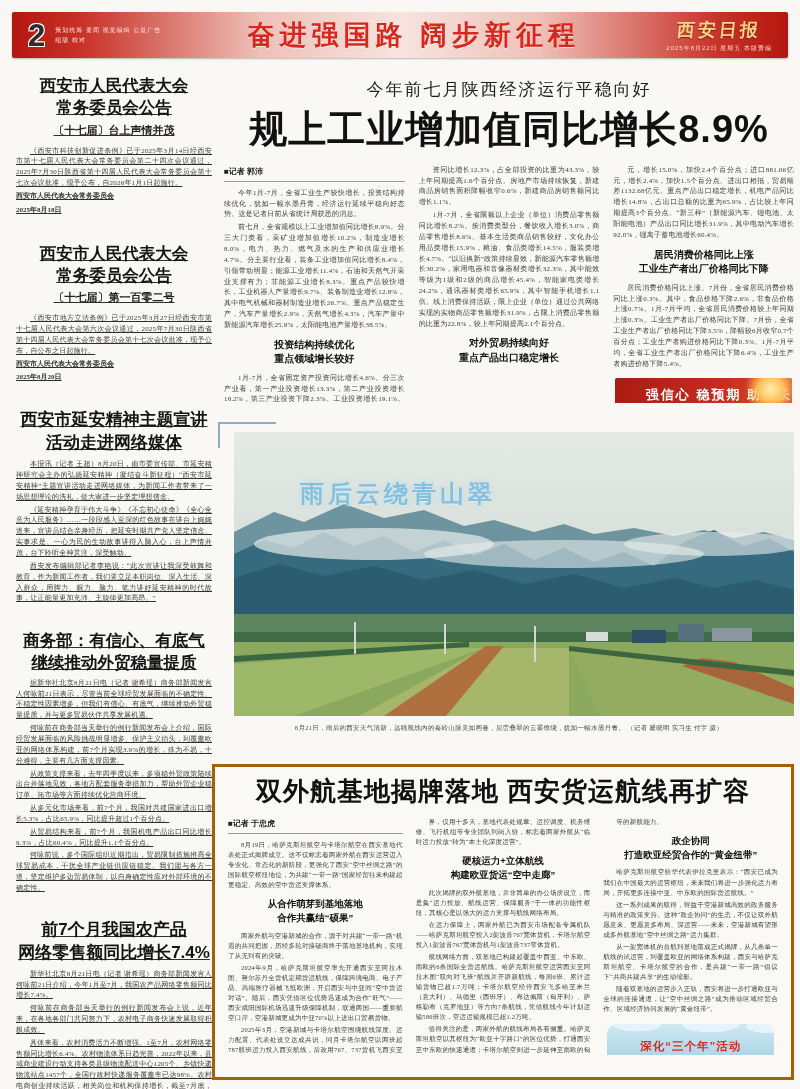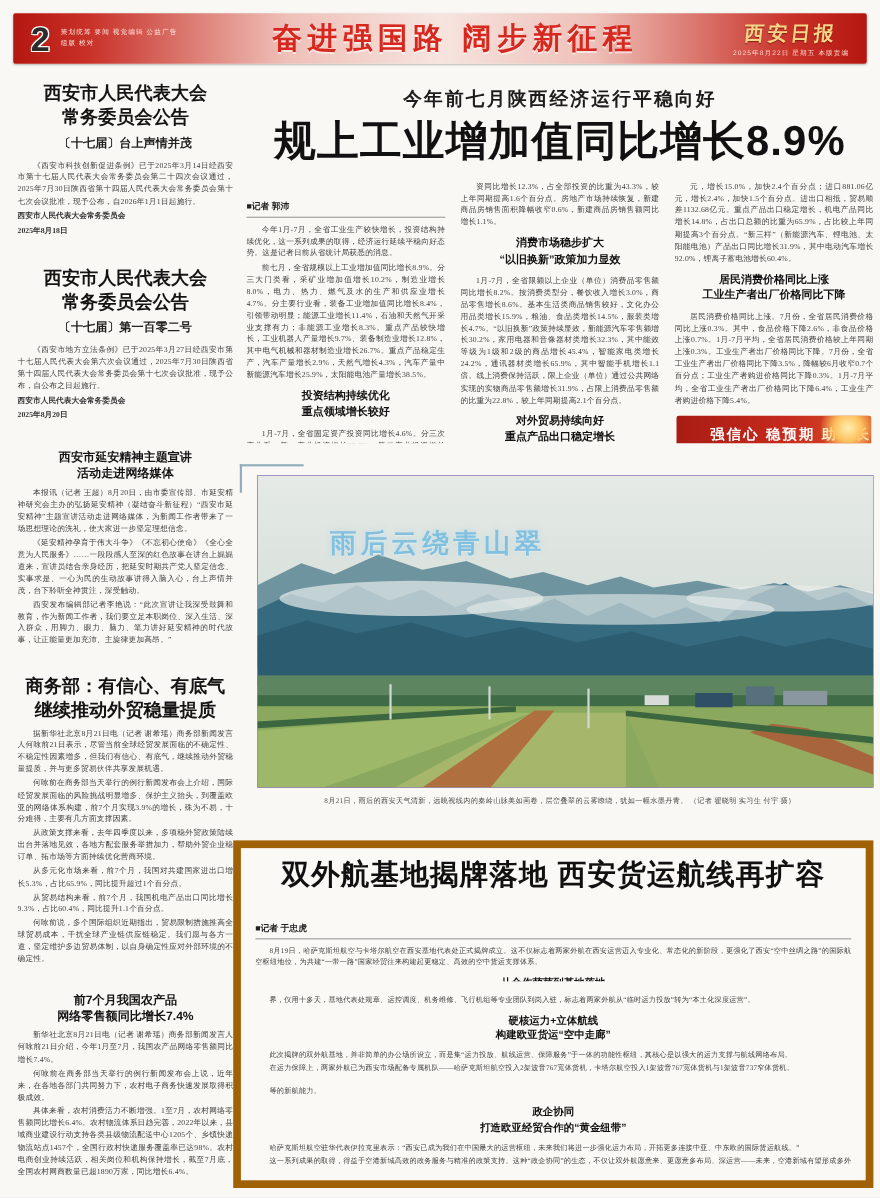--- a/index.html
+++ b/index.html
@@ -14,34 +14,34 @@
     text-shadow:-1px -1px 0 #fff,1px -1px 0 #fff,-1px 1px 0 #fff,1px 1px 0 #fff;}
   .edition-meta{font-family:"Liberation Sans",sans-serif;font-size:6px;color:#ffe3dc;line-height:1.7;letter-spacing:1px;}
   .slogan{flex:1;text-align:center;font-family:"Liberation Sans",sans-serif;font-size:27px;font-weight:900;
     color:#d6281e;letter-spacing:5px;text-shadow:0 1px 0 rgba(255,255,255,.55);}
   .masthead-wrap{text-align:center;margin-right:16px;}
   .masthead{font-size:18px;font-weight:bold;color:#f6d488;letter-spacing:3px;transform:skewX(-6deg);
     text-shadow:0 1px 1px rgba(120,20,10,.8);}
   .dateline{font-family:"Liberation Sans",sans-serif;font-size:6px;color:#ffd6cc;margin-top:2px;letter-spacing:1px;}
   
   .left-col{position:absolute;left:16px;top:74px;width:196px;height:1015px;overflow:hidden;}
-  .la{margin-bottom:25px;}
+  .la{margin-bottom:25px;text-decoration:underline;}
   .la h3{font-family:"Liberation Sans",sans-serif;font-size:16.5px;font-weight:900;text-align:center;
     line-height:1.35;margin:0 0 4px;white-space:pre-line;color:#141414;}
-  .la h3.small{font-size:11px;}
+  .la h3.small{font-size:17px;}
   .doc-no{font-family:"Liberation Sans",sans-serif;font-size:11px;font-weight:bold;text-align:center;margin:2px 0 8px;color:#222;}
   .para{font-size:7px;line-height:1.55;text-align:justify;text-indent:2em;margin:0 0 2px;color:#3d3d3d;letter-spacing:.2px;}
   .sign{font-size:7px;text-align:left;margin:2px 6px 0 0;line-height:1.7;color:#333;font-weight:bold;}
   .subhead{font-family:"Liberation Sans",sans-serif;font-size:10px;font-weight:900;text-align:center;
     margin:7px 0 6px;line-height:1.45;white-space:pre-line;color:#111;}
   .byline{font-family:"Liberation Sans",sans-serif;font-size:8px;font-weight:bold;color:#222;
-    border-bottom:1px solid #9a9a9a;padding:1px 0 4px;margin:16px 0 6px;}
+    border-bottom:1px solid #9a9a9a;padding:1px 0 4px;margin:0 0 6px;}
   
   .main-story{position:absolute;left:224px;top:78px;width:570px;}
-  .kicker{text-align:center;font-family:"Liberation Sans",sans-serif;font-size:17px;color:#1d1d1d;letter-spacing:2px;margin:0 0 8px;font-weight:bold;}
+  .kicker{text-align:center;font-family:"Liberation Sans",sans-serif;font-size:17px;color:#1d1d1d;letter-spacing:2px;margin:0 0 8px;}
   .headline{text-align:center;font-family:"Liberation Sans",sans-serif;font-size:38px;font-weight:900;
     color:#111;letter-spacing:1px;margin:0;line-height:1.1;}
   .story-cols{display:flex;gap:14px;margin-top:14px;height:238px;overflow:hidden;}
   .story-cols .col{flex:1;font-size:7px;overflow:hidden;}
   .mini-banner{position:relative;margin:9px 2px 0;padding:8px 0;text-align:right;border-radius:2px;
     font-family:"Liberation Sans",sans-serif;font-size:13px;font-weight:900;color:#fff;letter-spacing:2px;
     background:linear-gradient(100deg,#a81c13 0%,#c62a1d 55%,#d9522a 100%);overflow:hidden;text-indent:0;}
   .mini-banner::after{content:"";position:absolute;right:-6px;top:-16px;width:54px;height:54px;
     background:radial-gradient(circle,#ffeeb0 0%,#ffc15e 32%,rgba(255,150,40,0) 68%);}
   
@@ -49,24 +49,24 @@
   .corner-mark{position:absolute;left:-6px;top:-2px;width:56px;height:24px;
     border-left:2px solid #92aebe;border-top:2px solid #92aebe;}
   .photo{position:absolute;left:10px;top:8px;width:560px;height:284px;overflow:hidden;background:#4c1d95;}
   .photo svg{display:block;width:100%;height:100%;}
   .photo-title{position:absolute;left:66px;top:46px;font-family:"Liberation Sans",sans-serif;
     font-size:24px;font-weight:900;color:#82c0df;letter-spacing:4px;
     text-shadow:0 1px 2px rgba(255,255,255,.45),0 0 6px rgba(130,192,223,.35);}
   .caption{position:absolute;left:0;right:0;top:300px;text-align:center;font-size:6.5px;color:#4c4c4c;letter-spacing:.3px;}
   
   .feature{position:absolute;left:212px;top:764px;width:582px;height:316px;box-sizing:border-box;
-    border:7px solid #a16207;background:#fbf9f5;padding:8px 13px 6px;}
+    border:3px solid #a16207;background:#fbf9f5;padding:8px 13px 6px;}
   .f-headline{text-align:center;font-family:"Liberation Sans",sans-serif;font-size:26px;font-weight:900;
     color:#111;letter-spacing:1px;margin:2px 0 10px;line-height:1.15;}
-  .f-cols{display:flex;gap:13px;height:238px;overflow:hidden;flex-direction:column;}
+  .f-cols{display:flex;gap:13px;height:238px;overflow:hidden;}
   .f-cols .col{flex:1;font-size:6.5px;overflow:hidden;}
   .f-cols .para{font-size:6.5px;}
   .f-cols .subhead{font-size:9.5px;}
   .blue-box{margin:10px 4px 0;padding:13px 4px;text-align:center;border-radius:10px;
     font-family:"Liberation Sans",sans-serif;font-size:11.5px;font-weight:900;color:#d6281e;
     letter-spacing:1px;line-height:1.7;white-space:pre-line;text-indent:0;
     background:
       radial-gradient(60px 18px at 18% 0%,#e4f4fa 40%,rgba(228,244,250,0) 42%),
       radial-gradient(70px 20px at 62% 0%,#e4f4fa 40%,rgba(228,244,250,0) 42%),
       radial-gradient(60px 16px at 98% 4%,#e4f4fa 40%,rgba(228,244,250,0) 42%),
@@ -143,30 +143,28 @@
     </section>
 
   </aside>
 
   <section class="main-story">
     <div class="kicker">今年前七月陕西经济运行平稳向好</div>
     <h1 class="headline">规上工业增加值同比增长8.9%</h1>
     <div class="story-cols">
       <div class="col">
           <div class="byline">■记者 郭沛</div>
-          <div class="para">今年1月-7月，全省工业生产较快增长，投资结构持续优化，这一系列成果的取得，经济运行延续平稳向好态势。这是记者日前从省统计局获悉的消息。</div>
+          <div class="para">今年1月-7月，全省工业生产较快增长，投资结构持续优化，犹如一幅水墨丹青，经济运行延续平稳向好态势。这是记者日前从省统计局获悉的消息。</div>
           <div class="para">前七月，全省规模以上工业增加值同比增长8.9%。分三大门类看，采矿业增加值增长10.2%，制造业增长8.0%，电力、热力、燃气及水的生产和供应业增长4.7%。分主要行业看，装备工业增加值同比增长8.4%，引领带动明显；能源工业增长11.4%，石油和天然气开采业支撑有力；非能源工业增长8.3%。重点产品较快增长，工业机器人产量增长9.7%、装备制造业增长12.8%，其中电气机械和器材制造业增长26.7%。重点产品稳定生产，汽车产量增长2.9%，天然气增长4.3%，汽车产量中新能源汽车增长25.9%，太阳能电池产量增长38.5%。</div>
           <div class="subhead">投资结构持续优化
 重点领域增长较好</div>
           <div class="para">1月-7月，全省固定资产投资同比增长4.6%。分三次产业看，第一产业投资增长13.3%，第二产业投资增长18.2%，第三产业投资下降2.3%。工业投资增长19.1%。其中，工业技改投资增长24.8%，高技术制造业投资增长24.9%。</div>
         </div>
       <div class="col">
           <div class="para">资同比增长12.3%，占全部投资的比重为43.3%，较上年同期提高1.6个百分点。房地产市场持续恢复，新建商品房销售面积降幅收窄0.6%，新建商品房销售额同比增长1.1%。</div>
-          <div class="subhead">消费市场稳步扩大
-“以旧换新”政策加力显效</div>
           <div class="para">1月-7月，全省限额以上企业（单位）消费品零售额同比增长8.2%。按消费类型分，餐饮收入增长3.0%，商品零售增长8.6%。基本生活类商品销售较好，文化办公用品类增长15.9%，粮油、食品类增长14.5%，服装类增长4.7%。“以旧换新”政策持续显效，新能源汽车零售额增长30.2%，家用电器和音像器材类增长32.3%，其中能效等级为1级和2级的商品增长45.4%，智能家电类增长24.2%，通讯器材类增长65.9%，其中智能手机增长1.1倍。线上消费保持活跃，限上企业（单位）通过公共网络实现的实物商品零售额增长31.9%，占限上消费品零售额的比重为22.8%，较上年同期提高2.1个百分点。</div>
           <div class="subhead">对外贸易持续向好
 重点产品出口稳定增长</div>
         </div>
       <div class="col">
           <div class="para">元，增长15.0%，加快2.4个百分点；进口881.06亿元，增长2.4%，加快1.5个百分点。进出口相抵，贸易顺差1132.68亿元。重点产品出口稳定增长，机电产品同比增长14.8%，占出口总额的比重为65.9%，占比较上年同期提高3个百分点。“新三样”（新能源汽车、锂电池、太阳能电池）产品出口同比增长31.9%，其中电动汽车增长92.0%，锂离子蓄电池增长60.4%。</div>
           <div class="subhead">居民消费价格同比上涨
 工业生产者出厂价格同比下降</div>
           <div class="para">居民消费价格同比上涨。7月份，全省居民消费价格同比上涨0.3%。其中，食品价格下降2.6%，非食品价格上涨0.7%。1月-7月平均，全省居民消费价格较上年同期上涨0.3%。工业生产者出厂价格同比下降。7月份，全省工业生产者出厂价格同比下降3.5%，降幅较6月收窄0.7个百分点；工业生产者购进价格同比下降0.3%。1月-7月平均，全省工业生产者出厂价格同比下降6.4%，工业生产者购进价格下降5.4%。</div>
           <div class="mini-banner">强信心 稳预期 助增长</div>

